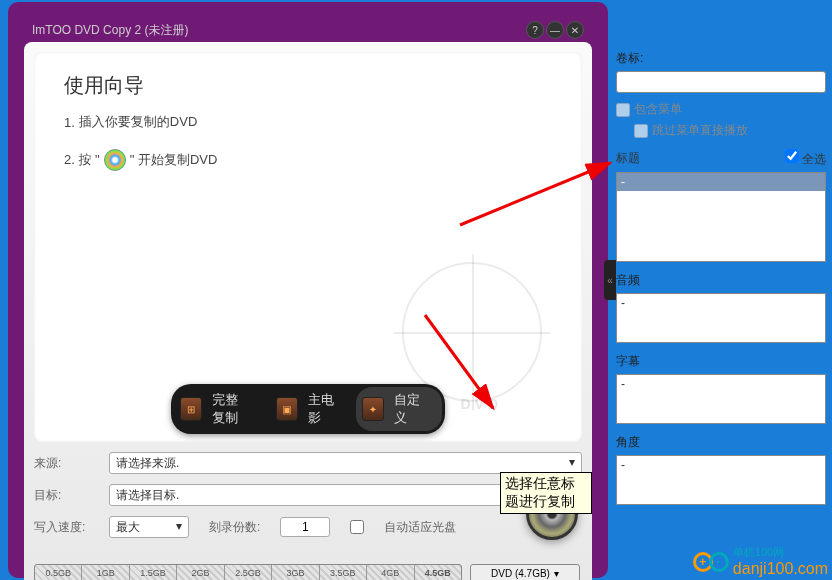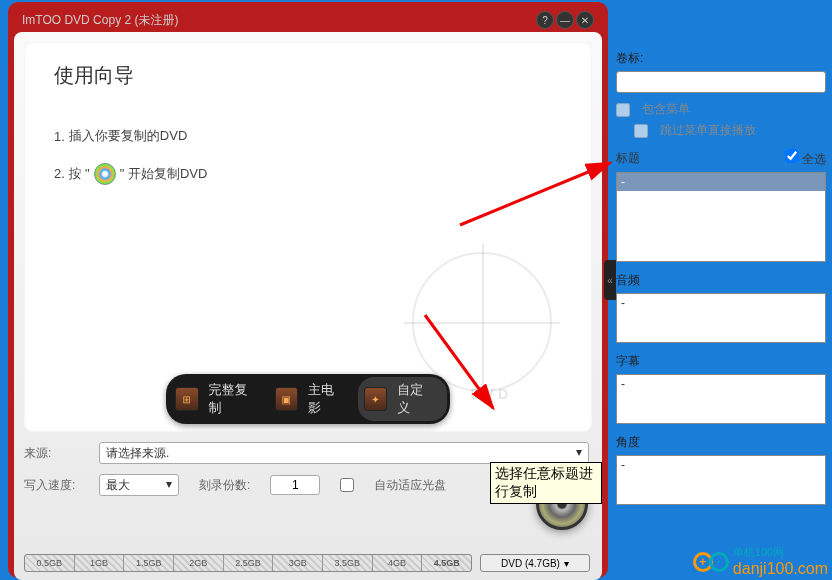--- a/index.html
+++ b/index.html
@@ -1,25 +1,25 @@
 <!DOCTYPE html>
 <html><head>
 <meta charset="utf-8">
 <style>
 * { box-sizing: border-box; margin: 0; padding: 0; }
 body { font-family: "Microsoft YaHei", Arial, sans-serif; background: #1a7dd8; width: 832px; height: 580px; overflow: hidden; position: relative; }
 
-.window { position: absolute; left: 8px; top: 2px; width: 600px; height: 576px; background: #b91c1c; border-radius: 10px; padding: 6px; }
+.window { position: absolute; left: 8px; top: 2px; width: 600px; height: 576px; background: #701a75; border-radius: 10px; padding: 16px; }
 .titlebar { height: 24px; display: flex; align-items: center; padding: 0 8px; color: #ccc; font-size: 12px; }
 .titlebar-buttons { margin-left: auto; display: flex; gap: 2px; }
 .tb-btn { width: 18px; height: 18px; border-radius: 50%; background: #333; border: 1px solid #555; color: #ccc; display: flex; align-items: center; justify-content: center; font-size: 10px; cursor: pointer; }
 
 .inner { background: linear-gradient(#fafafa, #e8e8e8); border-radius: 8px; height: 548px; padding: 10px; position: relative; }
 .wizard-panel { background: #fff; border-radius: 8px; height: 390px; padding: 20px 30px; position: relative; overflow: hidden; box-shadow: inset 0 0 3px rgba(0,0,0,0.1); }
-.wizard-title { font-size: 20px; color: #333; margin-bottom: 38px; font-weight: normal; }
+.wizard-title { font-size: 20px; color: #333; margin-bottom: 14px; font-weight: normal; }
 .wizard-step { font-size: 13px; color: #444; margin-bottom: 18px; display: flex; align-items: center; gap: 4px; }
 .dvd-icon { display: inline-block; width: 22px; height: 22px; border-radius: 50%; background: radial-gradient(circle, #fff 15%, #4af 30%, #fa4 50%, #4f4 70%, #f4a 90%); border: 1px solid #888; vertical-align: middle; }
 .crosshair { position: absolute; right: 40px; bottom: 40px; width: 140px; height: 140px; border: 2px solid rgba(0,0,0,0.08); border-radius: 50%; }
 .crosshair::before, .crosshair::after { content: ''; position: absolute; background: rgba(0,0,0,0.08); }
 .crosshair::before { left: 50%; top: -10px; bottom: -10px; width: 2px; }
 .crosshair::after { top: 50%; left: -10px; right: -10px; height: 2px; }
 .dvd-label { position: absolute; right: 80px; bottom: 30px; color: rgba(0,0,0,0.1); font-size: 14px; font-weight: bold; letter-spacing: 4px; }
 
 .mode-tabs { position: absolute; left: 50%; transform: translateX(-50%); bottom: 8px; display: flex; background: #1a1a1a; border-radius: 20px; padding: 3px; box-shadow: 0 2px 6px rgba(0,0,0,0.4); }
 .mode-tab { display: flex; align-items: center; gap: 10px; padding: 4px 20px 4px 6px; color: #ddd; font-size: 13px; cursor: pointer; border-radius: 16px; }
@@ -40,21 +40,21 @@
 
 .size-bar { position: absolute; left: 10px; bottom: 8px; right: 130px; height: 18px; background: repeating-linear-gradient(45deg, #ccc, #ccc 2px, #e4e4e4 2px, #e4e4e4 5px); border: 1px solid #888; border-radius: 3px; display: flex; }
 .size-tick { flex: 1; border-right: 1px solid #999; text-align: center; font-size: 9px; color: #555; line-height: 16px; }
 .size-tick:last-child { border: none; font-weight: bold; }
 .dvd-cap { position: absolute; right: 12px; bottom: 8px; width: 110px; height: 18px; border: 1px solid #888; border-radius: 3px; background: #eee; font-size: 10px; display: flex; align-items: center; justify-content: center; cursor: pointer; }
 .dvd-cap::after { content: '▾'; margin-left: 4px; }
 
 .side-panel { position: absolute; left: 616px; top: 50px; width: 210px; font-size: 12px; color: #333; }
 .sp-label { margin-bottom: 4px; color: #222; font-size: 12px;}
 .sp-input { width: 100%; height: 22px; border: 1px solid #888; border-radius: 3px; background: #fff; margin-bottom: 8px; padding: 2px 4px; }
-.sp-chk-row { color: #888; margin-bottom: 4px; display: flex; align-items: center; gap: 12px; }
+.sp-chk-row { color: #888; margin-bottom: 4px; display: flex; align-items: center; gap: 4px; }
 .sp-chk-row.indent { margin-left: 18px; }
 .sp-header { display: flex; justify-content: space-between; align-items: center; margin-top: 10px; margin-bottom: 4px; }
 .sp-list { width: 100%; border: 1px solid #888; background: #fff; margin-bottom: 10px; font-size: 12px; }
 .sp-list.tall { height: 90px; }
 .sp-list.short { height: 50px; }
 .sp-list-item { padding: 2px 4px; }
 .sp-list-item.sel { background: #7a96b8; color: #fff; }
 
 .expand-handle { position: absolute; left: 604px; top: 260px; width: 12px; height: 40px; background: #222; border-radius: 4px 0 0 4px; color: #888; display: flex; align-items: center; justify-content: center; font-size: 10px; cursor: pointer; }
 
@@ -107,20 +107,24 @@
           <span>自定义</span>
         </div>
       </div>
     </div>
 
     <div class="tooltip">选择任意标题进行复制</div>
 
     <div class="form-row">
       <label>来源:</label>
       <div class="dropdown">请选择来源.</div>
+    </div>
+    <div class="form-row">
+      <label>目标:</label>
+      <div class="dropdown">请选择目标.</div>
     </div>
     <div class="form-row">
       <label>写入速度:</label>
       <div class="dropdown sm-drop">最大</div>
       <span>刻录份数:</span>
       <input class="sm-input" value="1" style="">
       <input type="checkbox" class="chk" style="">
       <span>自动适应光盘</span>
     </div>
 

